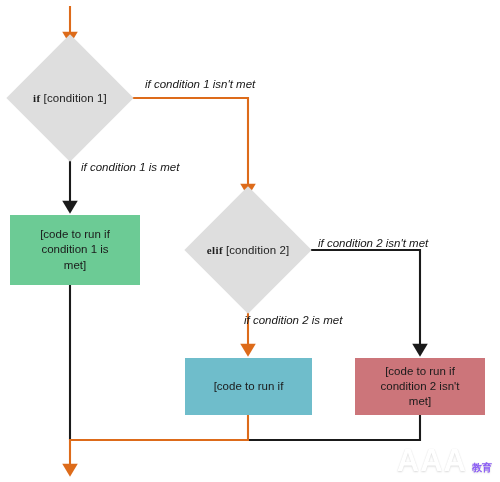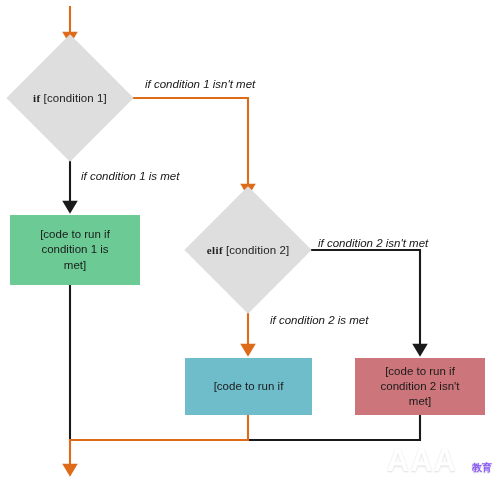--- a/index.html
+++ b/index.html
@@ -83,21 +83,21 @@
     text-align: right;
   }
 
   
   .watermark {
     position: absolute;
     right: 8px;
     bottom: 6px;
     display: flex;
     align-items: flex-end;
-    gap: 15px;
+    gap: 5px;
     pointer-events: none;
     user-select: none;
   }
   .wm-a {
     font-size: 31px;
     font-weight: bold;
     letter-spacing: 1px;
     color: #ffffff;
     text-shadow: 0 0 1px #e2e2e2, 0 1px 2px #dcdcdc;
     line-height: 1;
@@ -191,24 +191,24 @@
 
   <div class="box box-red" style="left:355px; top:358px; width:130px; height:57px;">
     <div>
       <span>[code to run if</span><br>
       <span>condition 2 isn't met]</span>
     </div>
   </div>
 
   <div class="elabel" style="left:145px; top:78px;">if condition 1 isn't met</div>
 
-  <div class="elabel" style="left:81px; top:170px;">if condition 1 is met</div>
+  <div class="elabel" style="left:81px; top:161px;">if condition 1 is met</div>
 
   <div class="elabel" style="left:318px; top:229px;margin-top:8px;">if condition 2 isn't met</div>
 
-  <div class="elabel" style="left:270px; top:314px;">if condition 2 is met</div>
+  <div class="elabel" style="left:244px; top:314px;">if condition 2 is met</div>
 
   <div class="watermark">
     <span class="wm-a">AAA</span>
     <span class="wm-cn">教育</span>
   </div>
 
 </div>
 
 </body></html>

